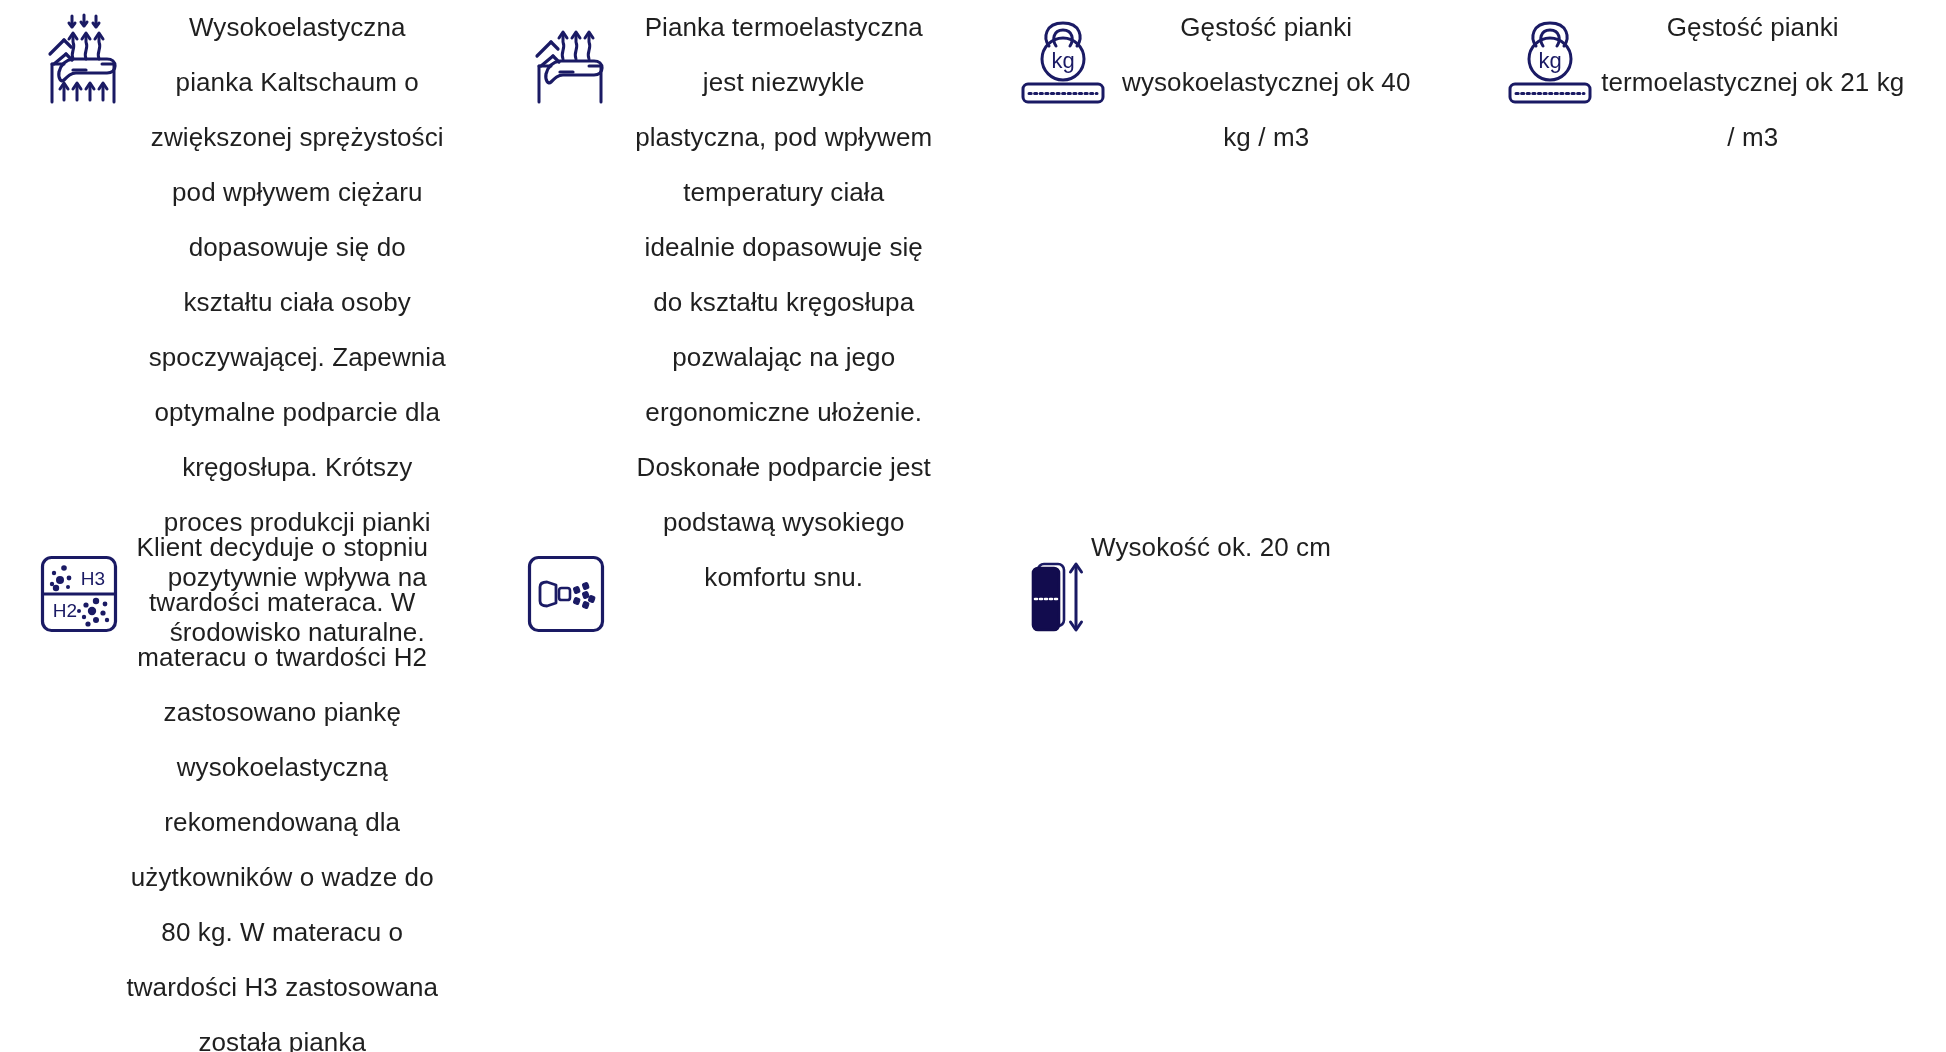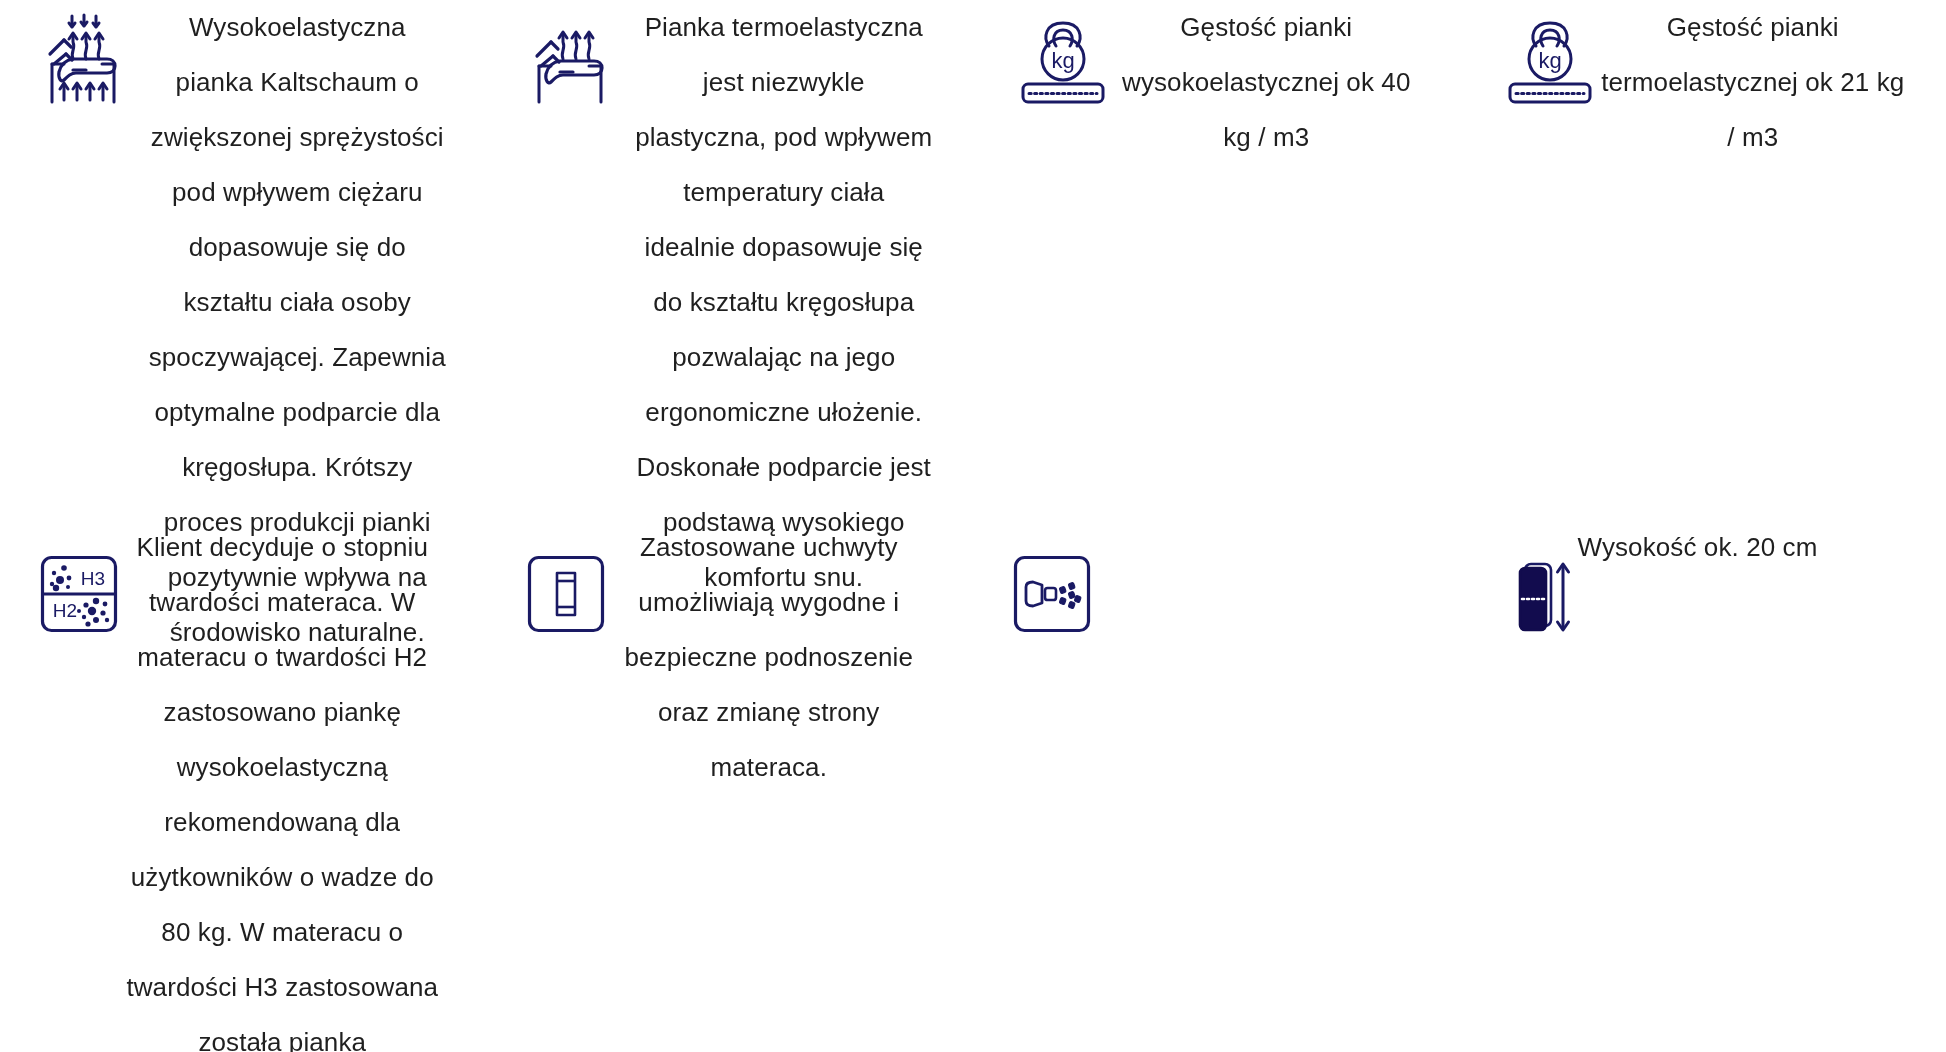--- a/index.html
+++ b/index.html
@@ -206,31 +206,20 @@
           <circle cx="56" cy="65" r="3"></circle>
           <circle cx="67" cy="65" r="2.2"></circle>
           <circle cx="48" cy="69" r="2.6"></circle>
           <circle cx="39" cy="56" r="2"></circle>
         </g>
       </svg>
     </div>
     <div class="feature-text narrow">Klient decyduje o stopniu twardości materaca. W materacu o twardości H2 zastosowano piankę wysokoelastyczną rekomendowaną dla użytkowników o wadze do 80 kg. W materacu o twardości H3 zastosowana została pianka wysokoelastyczna optymalna dla użytkowników o wadze powyżej 40 kg.</div>
   </div>
 
-  <div class="feature-cell">
-    <div class="icon-wrap row2">
-      <svg width="78" height="78" viewBox="0 0 78 78" fill="none" stroke="#1a1a64" stroke-width="3.2" stroke-linejoin="round">
-        <rect x="2.5" y="2.5" width="73" height="73" rx="9"></rect>
-        <rect x="30" y="18" width="18" height="42" stroke-width="2.6"></rect>
-        <path d="M30 26 L48 26" stroke-width="2.6"></path>
-        <path d="M30 52 L48 52" stroke-width="2.6"></path>
-      </svg>
-    </div>
-    <div class="feature-text narrow">Zastosowane uchwyty umożliwiają wygodne i bezpieczne podnoszenie oraz zmianę strony materaca.</div>
-  </div>
 
   <div class="feature-cell">
     <div class="icon-wrap row2">
       <svg width="78" height="78" viewBox="0 0 78 78" fill="none" stroke="#1a1a64" stroke-width="3.2" stroke-linejoin="round">
         <rect x="2.5" y="2.5" width="73" height="73" rx="9"></rect>
 
         <path d="M13 32 C13 28 16 27 20 27 L29 30 L29 48 L20 51 C16 51 13 50 13 46 Z" stroke-width="2.8"></path>
 
         <rect x="32" y="33" width="11" height="12" rx="2.6" stroke-width="2.6"></rect>
 

